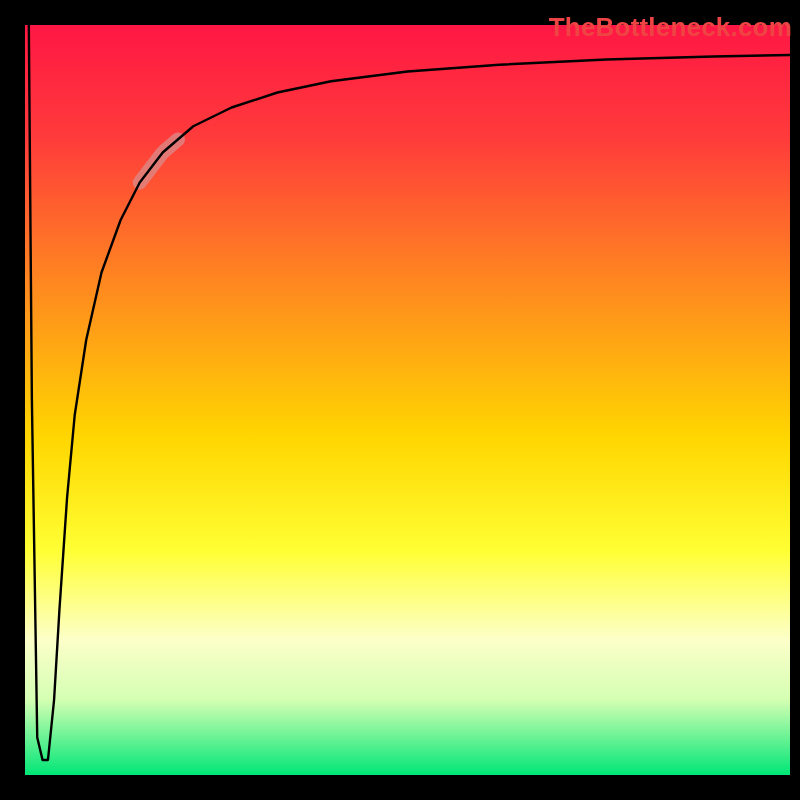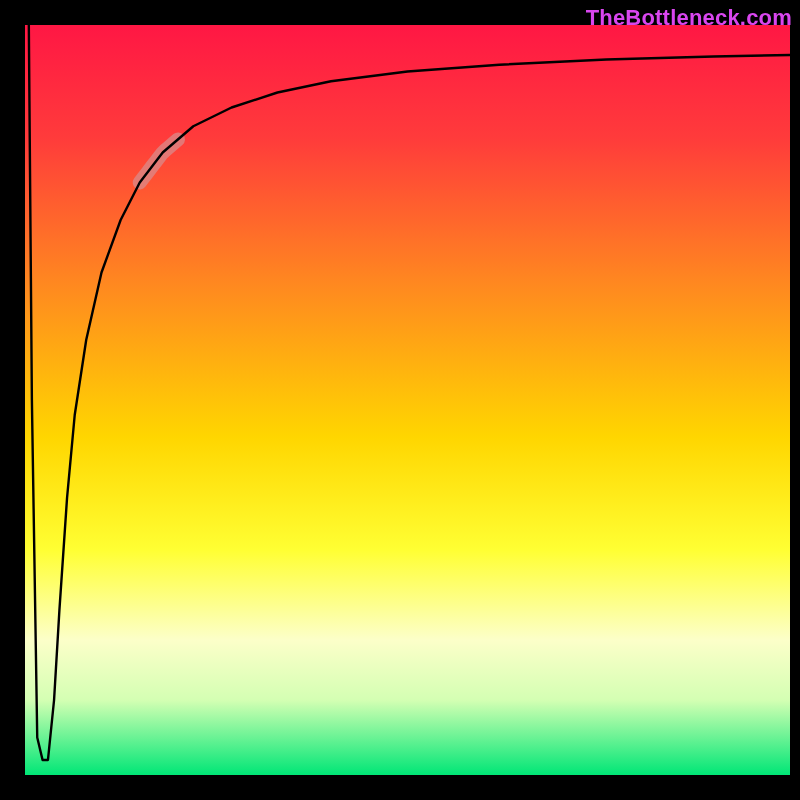--- a/index.html
+++ b/index.html
@@ -9,24 +9,24 @@
     font-family: Arial, Helvetica, sans-serif;
   }
   .chart-container {
     width: 800px;
     height: 800px;
     position: relative;
     background: #000;
   }
   .watermark {
     position: absolute;
-    top: 5px;
+    top: 12px;
     right: 8px;
-    color: #d946ef;
-    font-size: 22px;
+    color: #ef4444;
+    font-size: 26px;
     font-weight: bold;
     z-index: 10;
     letter-spacing: 0.2px;
   }
   svg.plot {
     display: block;
   }
 </style>
 </head>
 <body>

